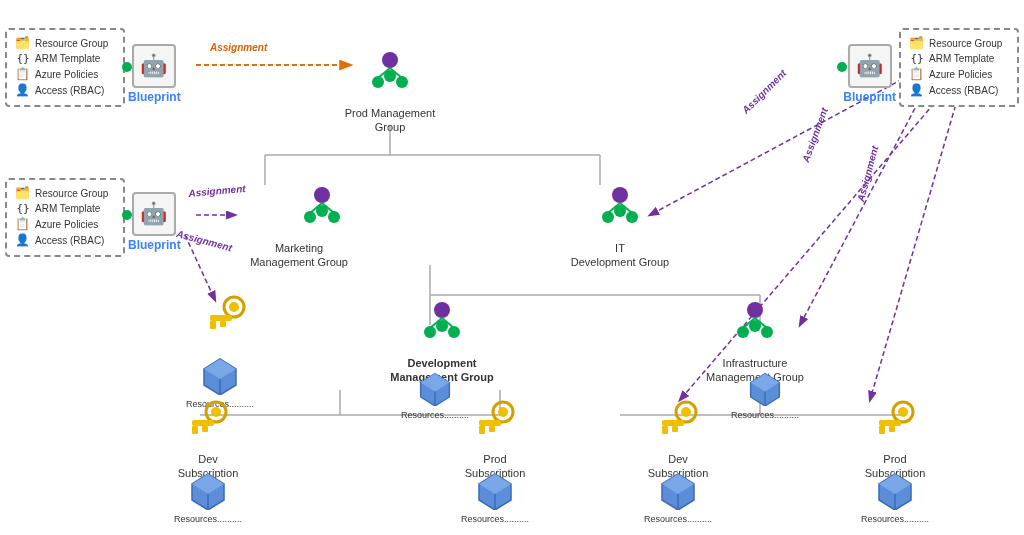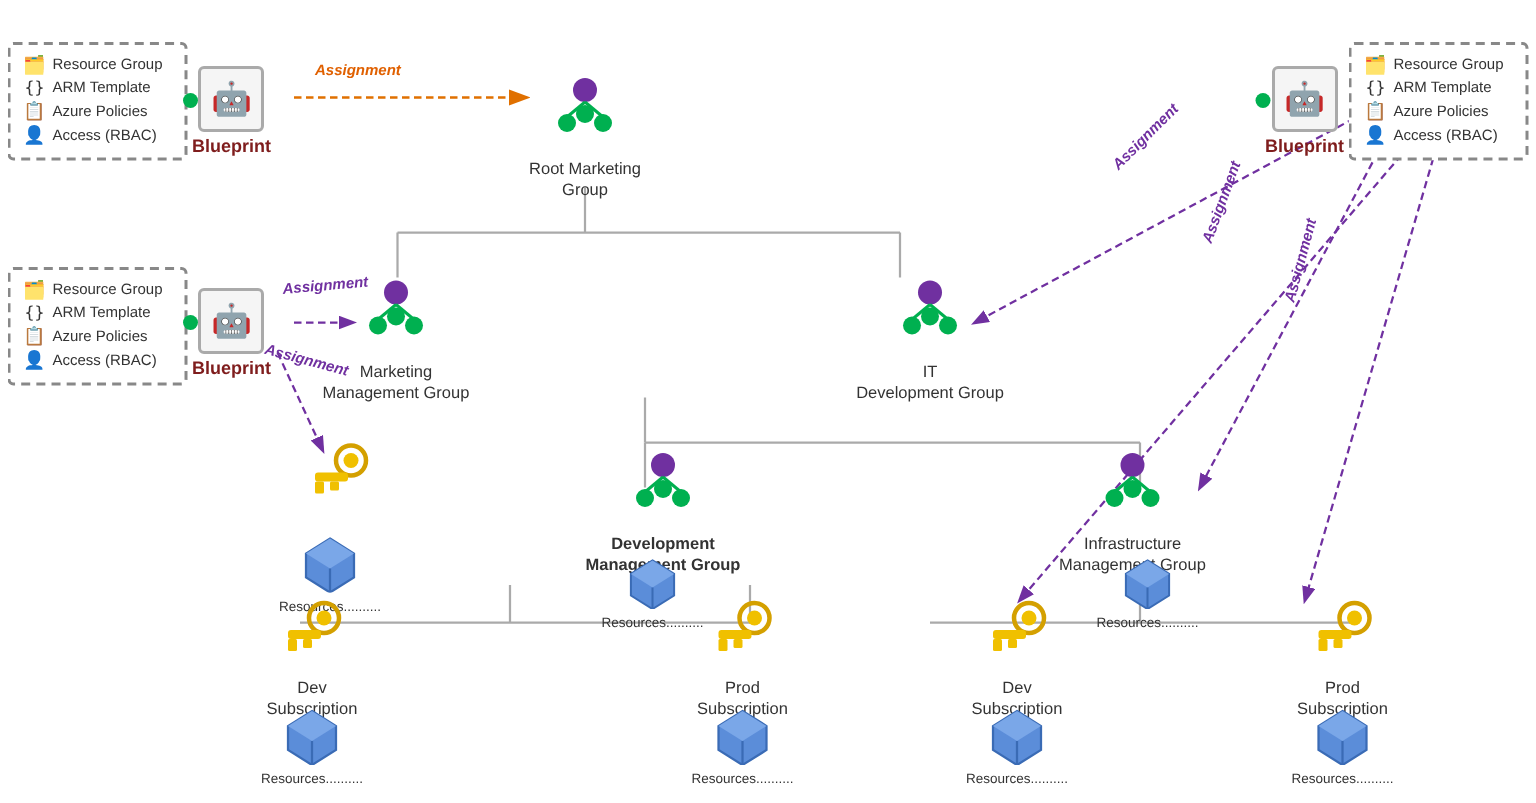--- a/index.html
+++ b/index.html
@@ -59,21 +59,21 @@
       border-radius: 4px;
       background: #f5f5f5;
       display: flex;
       align-items: center;
       justify-content: center;
       font-size: 22px;
     }
     .blueprint-label {
       font-size: 12px;
       font-weight: 600;
-      color: #7f1d1d;
+      color: #3b82f6;
       margin-top: 2px;
     }
 
     
     .node {
       position: absolute;
       display: flex;
       flex-direction: column;
       align-items: center;
       text-align: center;
@@ -205,21 +205,21 @@
     <svg class="mgmt-icon" viewBox="0 0 52 52">
 
       <circle cx="26" cy="10" r="8" fill="#7030a0"></circle>
 
       <circle cx="14" cy="32" r="6" fill="#00b050"></circle>
       <circle cx="26" cy="26" r="6" fill="#00b050"></circle>
       <circle cx="38" cy="32" r="6" fill="#00b050"></circle>
       <line x1="26" y1="18" x2="14" y2="28" stroke="#00b050" stroke-width="2"></line>
       <line x1="26" y1="18" x2="38" y2="28" stroke="#00b050" stroke-width="2"></line>
     </svg>
-    <div class="node-label">Root Marketing Group</div>
+    <div class="node-label">Prod Management Group</div>
   </div>
 
   <div class="blueprint-box" style="right:5px; top:28px;">
     <div class="bp-item">
       <span class="bp-icon">🗂️</span>
       <span>Resource Group</span>
     </div>
     <div class="bp-item">
       <span class="bp-icon" style="font-family:monospace;font-size:11px;">{}</span>
       <span>ARM Template</span>
@@ -265,21 +265,21 @@
     <div class="blueprint-label">Blueprint</div>
   </div>
 
   <div class="assignment-label-purple" style="left:188px; top:188px; transform: rotate(-5deg);">
     <span>Assignment</span>
   </div>
   <div class="assignment-label-purple" style="left:178px; top:228px; transform: rotate(15deg);">
     <span>Assignment</span>
   </div>
 
-  <div class="node" style="left:204px; top:185px; width:120px;">
+  <div class="node" style="left:228px; top:185px; width:120px;align-items:flex-end;">
     <svg class="mgmt-icon" viewBox="0 0 52 52">
       <circle cx="26" cy="10" r="8" fill="#7030a0"></circle>
       <circle cx="14" cy="32" r="6" fill="#00b050"></circle>
       <circle cx="26" cy="26" r="6" fill="#00b050"></circle>
       <circle cx="38" cy="32" r="6" fill="#00b050"></circle>
       <line x1="26" y1="18" x2="14" y2="28" stroke="#00b050" stroke-width="2"></line>
       <line x1="26" y1="18" x2="38" y2="28" stroke="#00b050" stroke-width="2"></line>
     </svg>
     <div class="node-label">
       <span style="white-space:pre-line;">Marketing

